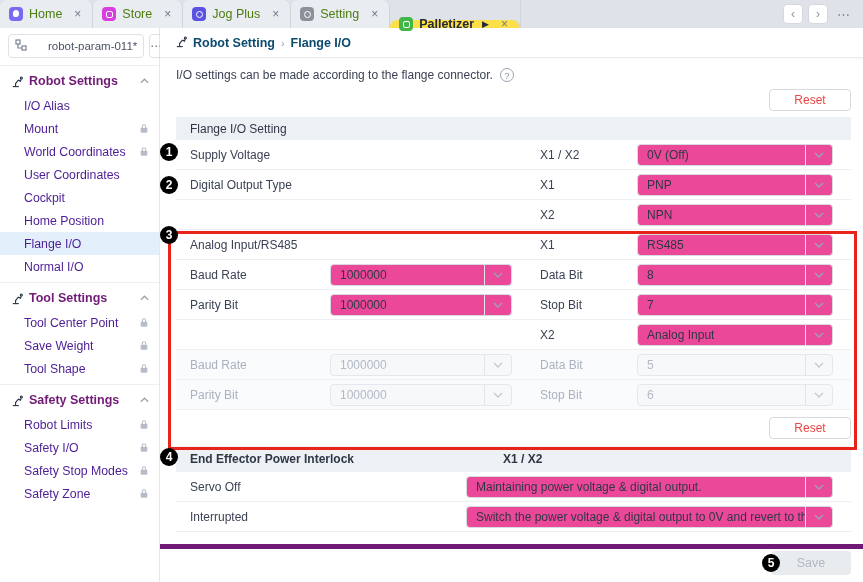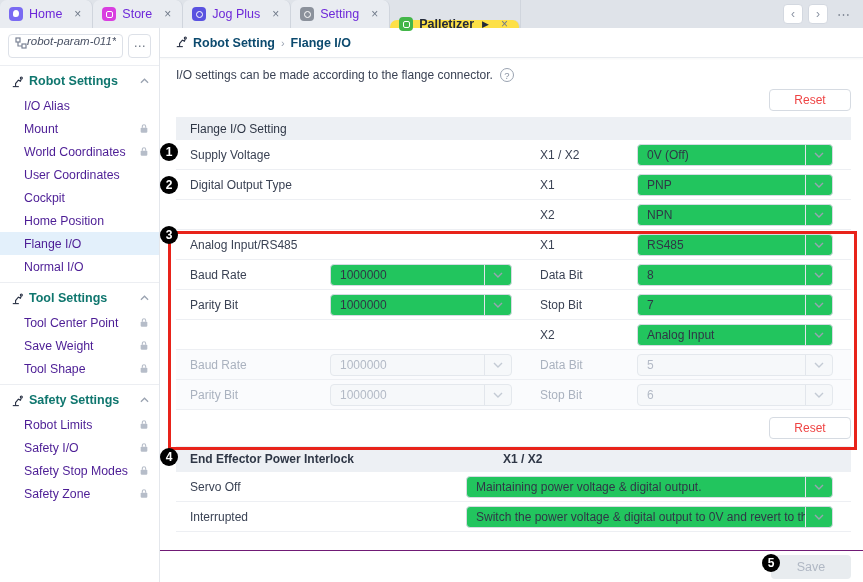--- a/index.html
+++ b/index.html
@@ -5,49 +5,49 @@
   * { margin:0; padding:0; box-sizing:border-box; }
   html,body { background:#fff; }
   body { font-family:"Liberation Sans", sans-serif; color:#3a4254; }
   #app { position:relative; width:863px; height:582px; overflow:hidden; background:#fff; }
 
   
   #tabbar { height:28px; background:#dfe3e9; display:flex; align-items:stretch; }
   .tab { display:flex; align-items:center; gap:6px; padding:0 9px; background:#e9ecf1;
          border-right:1px solid #d0d5dd; border-radius:7px 7px 0 0; cursor:default; }
   .tab.active { background:#fde047;margin-top:20px; }
-  .tab-label { font-size:12.5px; color:#6d28d9; white-space:nowrap; }
+  .tab-label { font-size:12.5px; color:#4d7c0f; white-space:nowrap; }
   .tab.active .tab-label { font-weight:700; color:#22293a; }
   .tab-x { font-size:12px; color:#707a8a; padding:0 2px; margin-left:4px; }
   .tab-play { font-size:9px; color:#22293a; margin-left:2px; }
   .tab-ic { width:14px; height:14px; border-radius:4px; position:relative; flex:0 0 auto; }
   .tab-ic .g { position:absolute; }
   .g-drop  { left:4px; top:3px; width:6px; height:7px; background:#fff; border-radius:50% 50% 50% 2px; }
   .g-sqr   { left:3.5px; top:3.5px; width:7px; height:7px; border:1.5px solid #fff; border-radius:2px; }
   .g-cir   { left:3.5px; top:3.5px; width:7px; height:7px; border:1.5px solid #fff; border-radius:50%; }
   #tab-spacer { flex:1; border-left:1px solid #d0d5dd; }
   #win-controls { display:flex; align-items:center; gap:5px; padding-right:8px; }
   .nav-btn { width:20px; height:20px; background:#fff; border:1px solid #d3d8e0; border-radius:4px;
              display:flex; align-items:center; justify-content:center; font-size:12px; color:#8a93a3; }
   .more-btn { font-size:13px; color:#6b7482; padding:0 4px; letter-spacing:1px; }
 
   
   #body { display:flex; height:554px; }
 
   
   #sidebar { width:160px; background:#fff; border-right:1px solid #e4e7ec; display:flex; flex-direction:column; }
   #param-row { display:flex; align-items:center; gap:5px; padding:6px 8px 7px 8px; }
-  #param-box { flex:1; display:flex; align-items:flex-start; gap:0; height:24px; border:1px solid #dde1e8;
-               border-radius:4px; padding:0 6px;font-style:italic; }
+  #param-box { flex:1; display:flex; align-items:center; gap:21px; height:24px; border:1px solid #dde1e8;
+               border-radius:4px; padding:0 6px; }
   #param-box .txt { font-size:11.5px; color:#4a5265; white-space:nowrap; overflow:hidden; }
   #param-more { width:26px; height:24px; border:1px solid #dde1e8; border-radius:4px; display:flex;
                 align-items:center; justify-content:center; font-size:12px; color:#6b7482; }
   .sb-section { border-top:1px solid #eceef2; padding:2px 0 4px 0; }
   .sb-head { display:flex; align-items:center; gap:6px; height:26px; padding:0 10px; }
-  .sb-head .hl { flex:1; font-size:12.5px; font-weight:700; color:#0f766e; }
+  .sb-head .hl { flex:1; font-size:12.5px; font-weight:700; color:#701a75; }
   .sb-item { display:flex; align-items:center; height:23px; padding:0 10px 0 24px; font-size:12.3px;
              color:#4c1d95; cursor:default; }
   .sb-item .il { flex:1; white-space:nowrap; overflow:hidden; }
   .sb-item.selected { background:#e3f0fb; }
   .lock svg, .sb-head svg { display:block; }
 
   
   #main { flex:1; display:flex; flex-direction:column; background:#fff; min-width:0; }
   #breadcrumb { height:30px; display:flex; align-items:center; gap:6px; padding:0 14px;
                 border-bottom:1px solid #e8ebef; box-shadow:0 1px 2px rgba(30,40,60,.04); }
@@ -68,38 +68,38 @@
   .sec-head { height:23px; background:#edf0f4; display:flex; align-items:center; padding-left:14px;
               font-size:12px; color:#2f3746; }
   .sec-head.tall { height:26px;font-weight:bold; }
   .sec-head .sh-port { margin-left:0; }
   .sec-head .sh-lbl { width:313px; }
   .row { display:flex; align-items:center; height:30px; border-bottom:1px solid #edeff3; }
   .lbl { font-size:12px; color:#3a4254; padding-left:14px; white-space:nowrap; }
   .r-main .lbl { flex:1; }
   .r-main .port { width:97px; font-size:12px; color:#3a4254; }
   .select { display:flex; align-items:center; height:22px; border:1px solid #d6dbe2; border-radius:4px;
-            background:#22c55e; overflow:hidden; }
+            background:#ec4899; overflow:hidden; }
   .select .sv { flex:1; font-size:12px; color:#2f3746; padding:0 9px; white-space:nowrap; overflow:hidden; }
   .select .chev { width:27px; align-self:stretch; border-left:1px solid #e2e6ec; display:flex;
                   align-items:center; justify-content:center; }
   .sel { width:196px; margin-right:18px; }
   .r-sub .sub-lbl { width:154px; padding-left:14px; font-size:12px; color:#3a4254; }
   .sel-sm { width:182px; }
   .r-sub .spacer { flex:1; }
   .r-sub .port { width:97px; font-size:12px; color:#3a4254; }
   .dis-band { background:#fafbfd; }
   .dis-band .sub-lbl, .dis-band .port { color:#aab2bf; }
   .select.disabled { background:#f6f8fa; border-color:#e4e8ed; }
   .select.disabled .sv { color:#b3bac6; }
   .r-wide .lbl { width:290px; }
   .sel-wide { flex:1; margin-right:18px; }
   #reset-row-inner { height:36px; display:flex; align-items:center; justify-content:flex-end; }
 
-  #footer { position:absolute; left:0; right:0; bottom:0; height:32px; border-top:1px solid #701a75;
+  #footer { position:absolute; left:0; right:0; bottom:6px; height:32px; border-top:5px solid #701a75;
             display:flex; align-items:center; justify-content:flex-end; padding-right:12px; background:#fff; }
   .btn-save { width:80px; height:24px; background:#e8ecef; border:none; border-radius:4px;
               font-size:12.5px; color:#b0b8c4; display:flex; align-items:center; justify-content:center; }
 
   
   #anno-box { position:absolute; left:168px; top:231px; width:689px; height:219px;
               border:3px solid #e8231a; pointer-events:none; }
   .badge { position:absolute; width:18px; height:18px; background:#000; color:#fff; border-radius:50%;
            font-size:12px; font-weight:700; display:flex; align-items:center; justify-content:center;
            pointer-events:none; z-index:5; }

